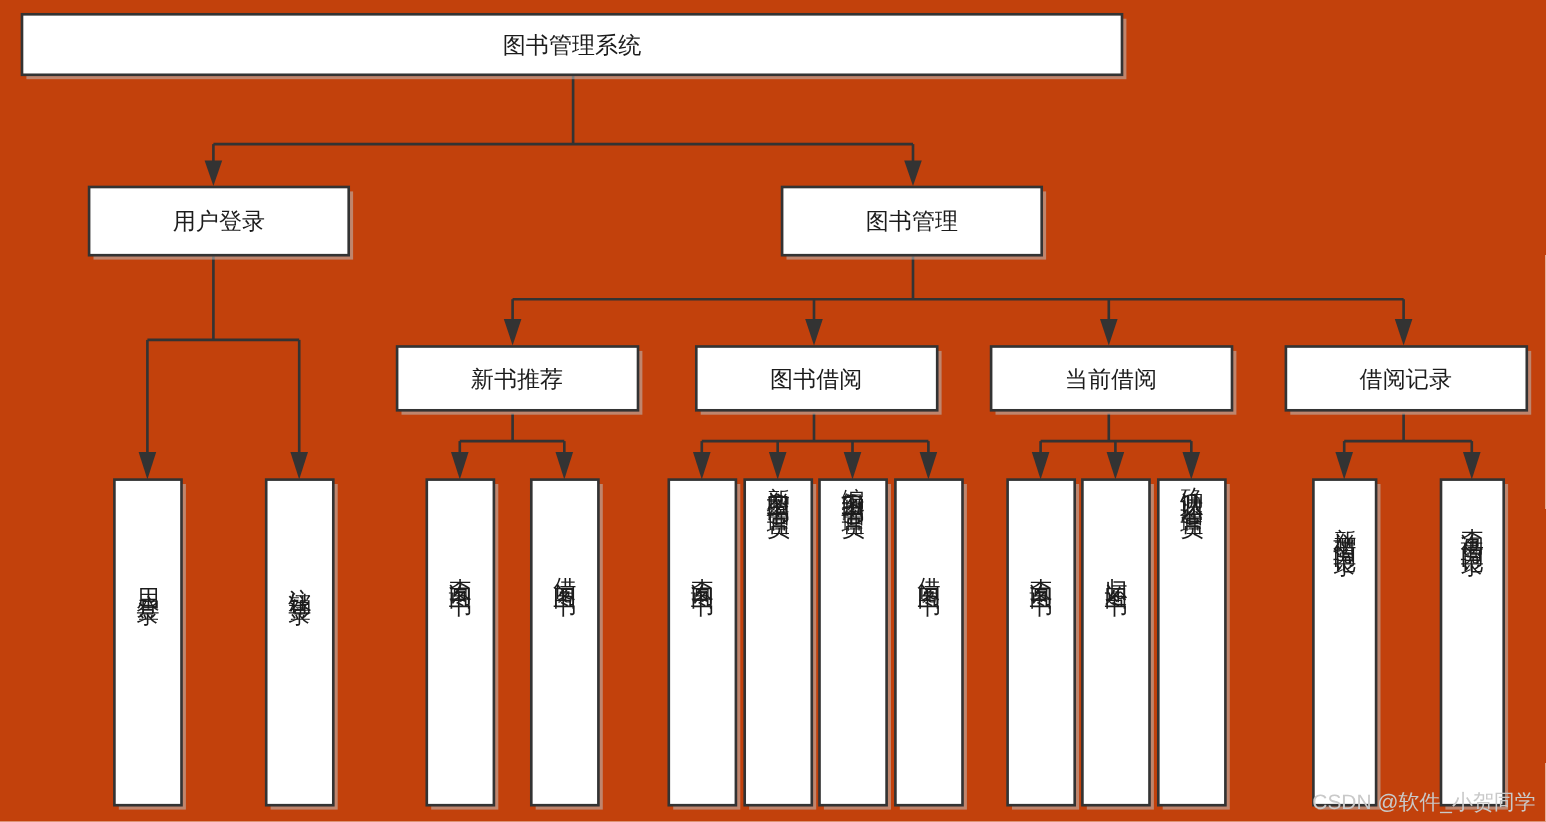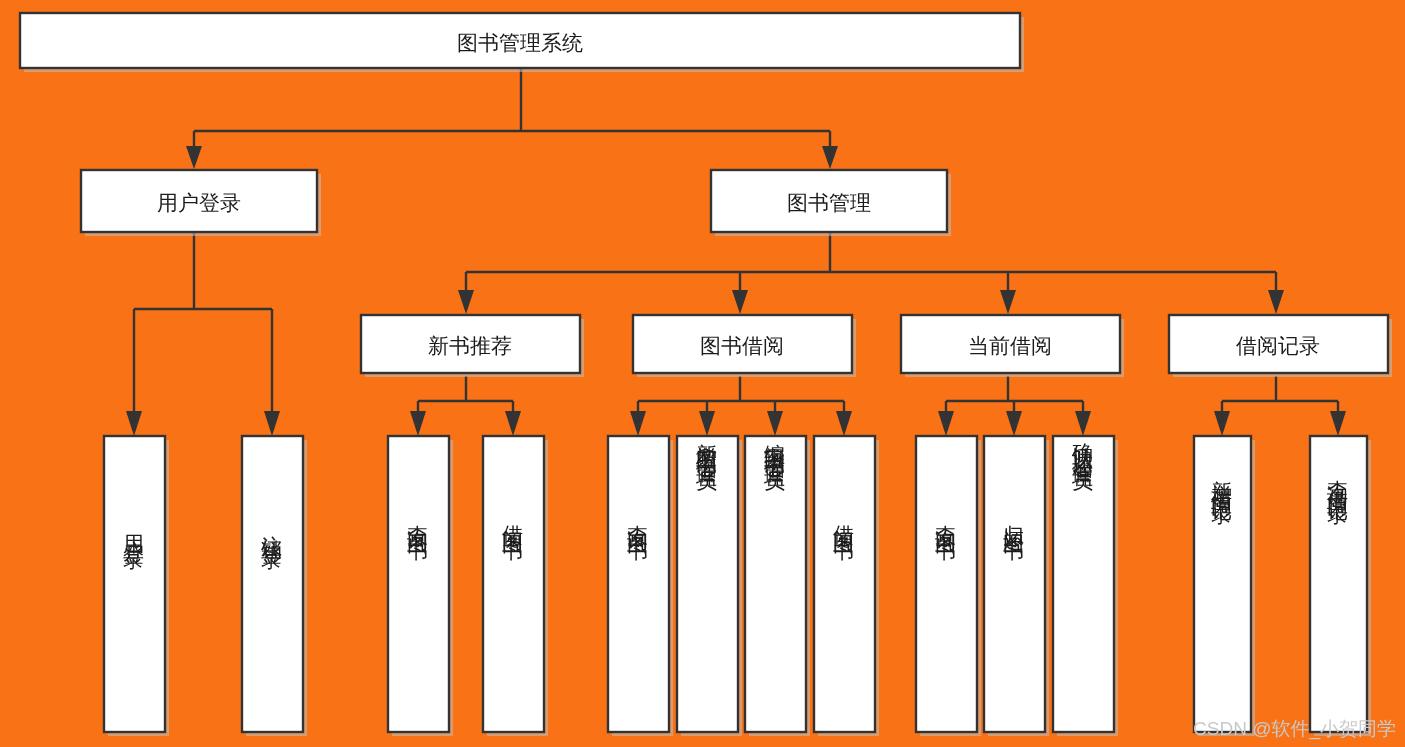--- a/index.html
+++ b/index.html
@@ -8,21 +8,21 @@
     padding: 0;
     background: #ffffff;
   }
   body {
     font-family: "Liberation Sans", "DejaVu Sans", sans-serif;
   }
   #diagram-root {
     position: relative;
     width: 1405px;
     height: 747px;
-    background: #f97316;
+    background: #c2410c;
     overflow: hidden;
   }
   svg.diagram-canvas {
     position: absolute;
     inset: 0;
     width: 1405px;
     height: 747px;
     display: block;
   }
   .node-box {

